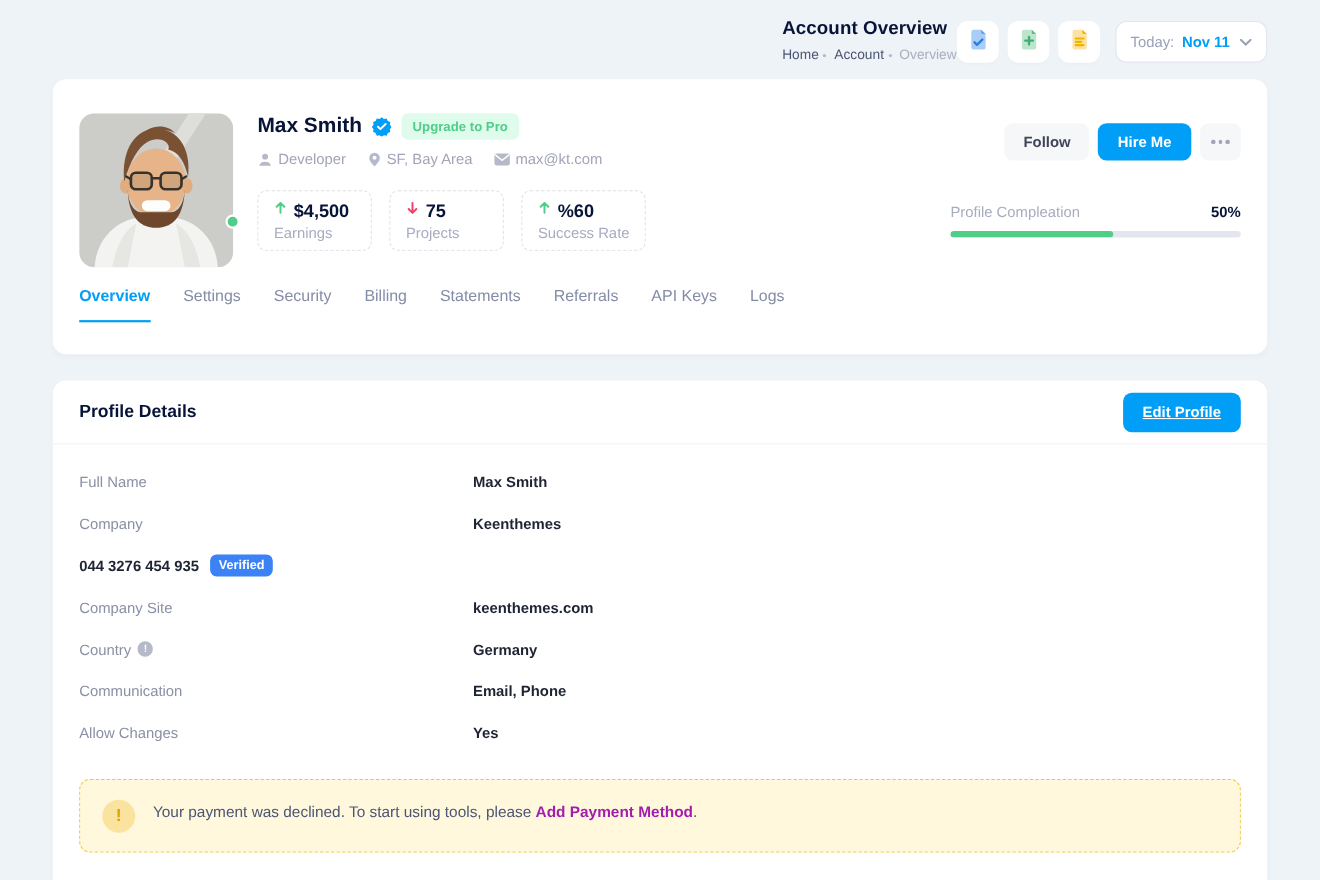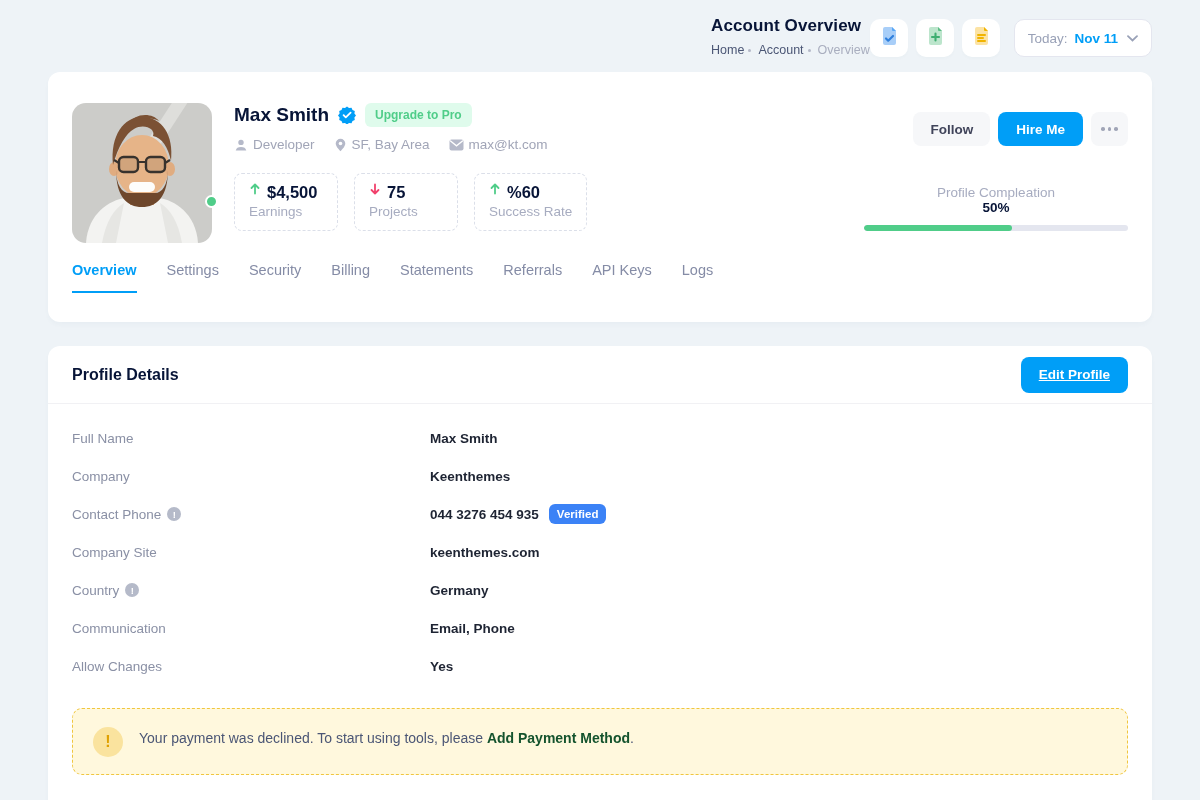--- a/index.html
+++ b/index.html
@@ -67,21 +67,21 @@
   .btn-more i { width:3.5px; height:3.5px; border-radius:50%; background:#a1a5b7; display:block; }
 
   .row-bottom { display:flex; justify-content:space-between; margin-top:21px; }
   .stats { display:flex; gap:16px; }
   .stat-tile { border:1px dashed #dbdfe9; border-radius:8px; padding:9px 14px 8px; min-width:104px; }
   .stat-top { display:flex; align-items:flex-start; gap:6px; }
   .stat-value { font-size:16.5px; font-weight:700; color:#071437; }
   .stat-label { margin-top:2px; font-size:13.5px; color:#a7acc0; }
 
   .progress-block { width:264px; margin-top:12px; }
-  .progress-head { display:flex; justify-content:space-between; align-items:center;flex-direction:column; }
+  .progress-head { display:flex; justify-content:space-between; align-items:center; }
   .progress-label { font-size:13.5px; color:#a7acc0; }
   .progress-value { font-size:13.5px; font-weight:700; color:#071437; }
   .progress-track { margin-top:10px; height:6px; border-radius:3px; background:#e4e6ef; overflow:hidden; }
   .progress-fill { height:6px; border-radius:3px; background:#50cd89; width:50%; }
 
   .tabs { display:flex; gap:30px; margin:19px 0 0 24px; }
   .tab { font-size:14.5px; color:#858ca6; padding-bottom:13px; cursor:pointer; border-bottom:2px solid transparent; }
   .tab.active { color:#009ef7; font-weight:600; border-bottom-color:#009ef7; }
 
   
@@ -102,21 +102,21 @@
                     padding:4px 8px; border-radius:6px; }
 
   .notice { margin:23px 24px 0; background:#fff8dd; border:1px dashed #f0c63f; border-radius:10px;
             padding:15px 20px 17px; display:flex; gap:16px; align-items:flex-start; }
   .notice-icon { width:30px; height:30px; flex:none; border-radius:50%; background:#fae39e;
                  color:#dfa000; font-weight:700; font-size:16px;
                  display:flex; align-items:center; justify-content:center; margin-top:3px; }
   .notice-icon::before { content:"!"; }
   .notice-title { font-size:14.5px; font-weight:700; color:#071437; }
   .notice-body { margin-top:6px; font-size:14px; color:#4b5675; }
-  .notice-link { color:#14532d; font-weight:600; cursor:pointer; text-decoration:none; }
+  .notice-link { color:#a21caf; font-weight:600; cursor:pointer; text-decoration:none; }
 </style>
 </head>
 <body>
 
 <div class="container">
 
   <div class="topbar">
     <div>
       <div class="page-title">Account Overview</div>
       <div class="breadcrumb">
@@ -327,24 +327,20 @@
       </div>
       <div class="detail-row">
         <div class="detail-label">
             <span>Company</span>
           </div>
         <div class="detail-value">
             <span>Keenthemes</span>
           </div>
       </div>
       <div class="detail-row">
-        <div class="detail-label">
-            <span>Contact Phone</span>
-            <span class="info-icon"></span>
-          </div>
         <div class="detail-value">
             <span>044 3276 454 935</span>
             <span class="verified-badge">Verified</span>
           </div>
       </div>
       <div class="detail-row">
         <div class="detail-label">
             <span>Company Site</span>
           </div>
         <div class="detail-value">

